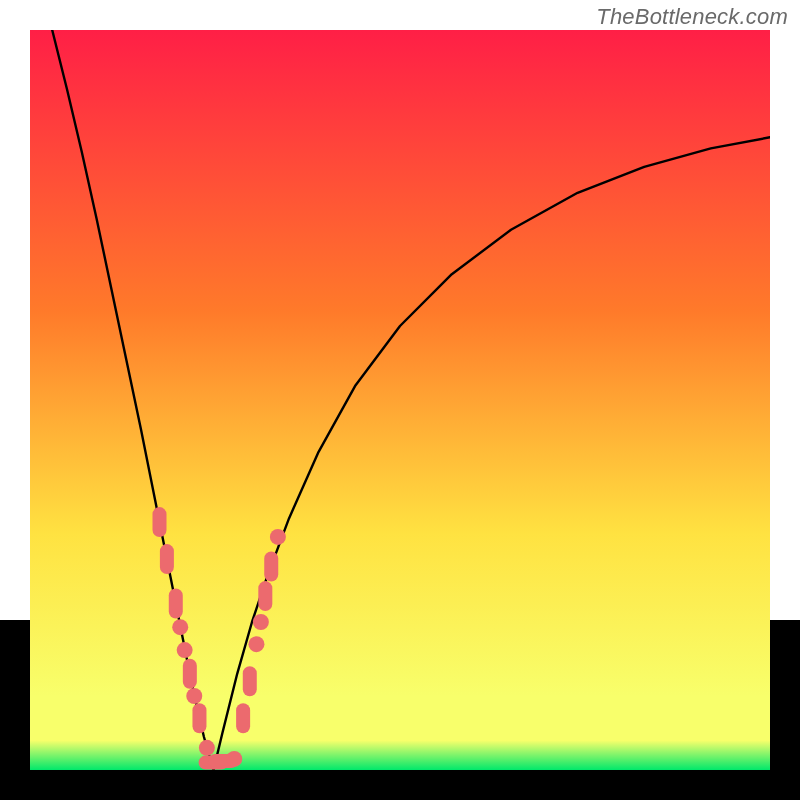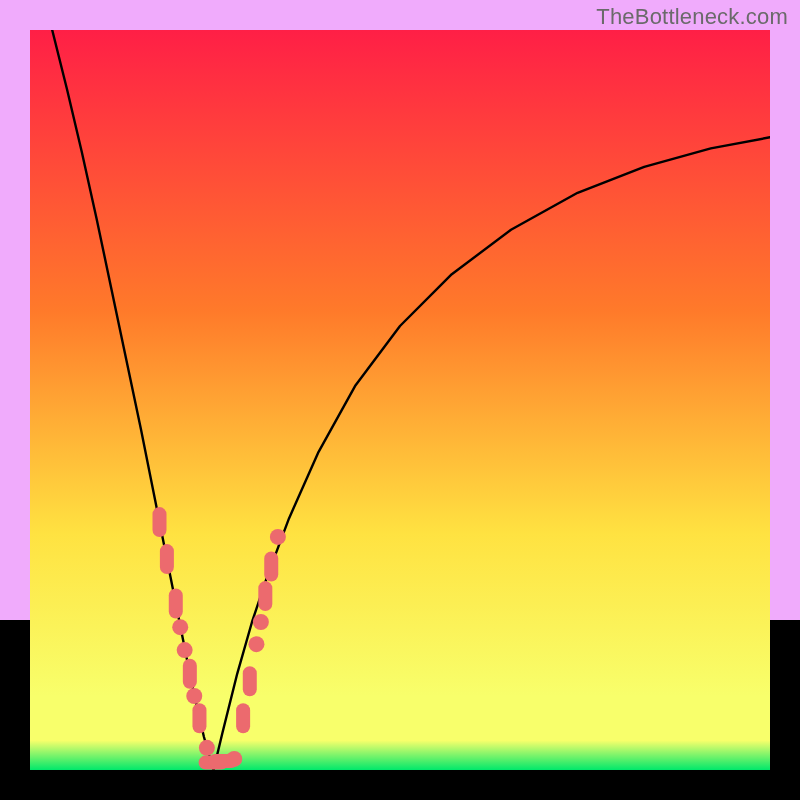--- a/index.html
+++ b/index.html
@@ -9,21 +9,22 @@
     height: 800px;
     background: #000;
     overflow: hidden;
   }
   .frame {
     position: absolute;
     left: 0;
     top: 0;
     width: 800px;
     height: 620px;
-    background: #f0abfc;
+    background: #ffffff;
+    font-style: italic;
   }
   .plot {
     position: absolute;
     left: 30px;
     top: 30px;
     width: 740px;
     height: 740px;
     overflow: hidden;
   }
   .plot svg {

